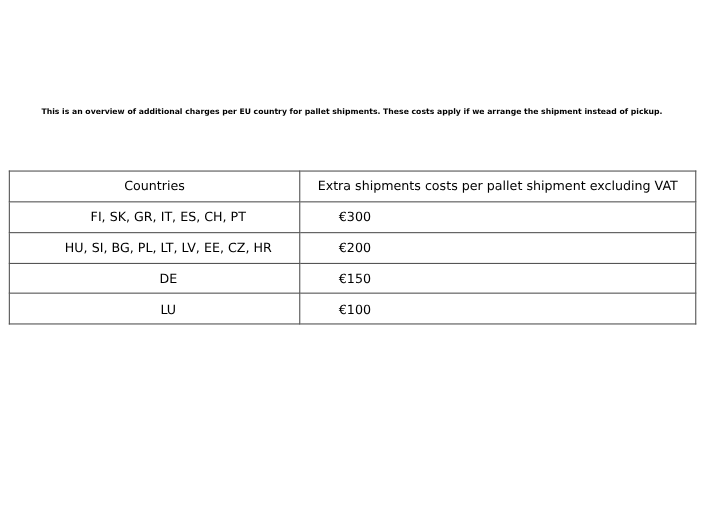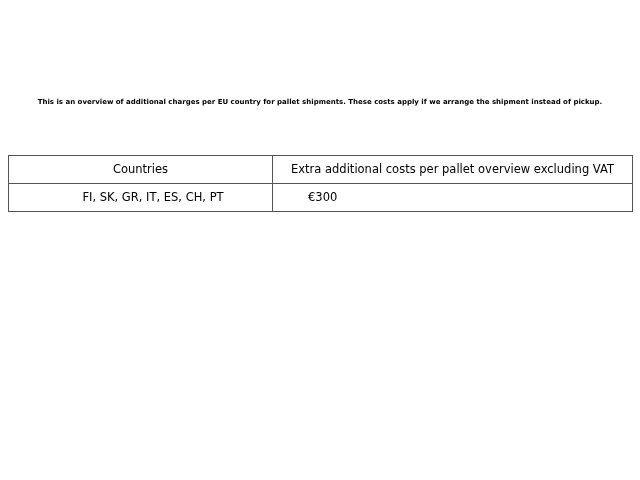--- a/index.html
+++ b/index.html
@@ -76,24 +76,36 @@
   <div class="caption">This is an overview of additional charges per EU country for pallet shipments. These costs apply if we arrange the shipment instead of pickup.</div>
 
   <table class="charges-table">
     <colgroup>
       <col class="col-countries">
       <col class="col-costs">
     </colgroup>
     <thead>
       <tr>
         <th>Countries</th>
-        <th>Extra additional costs per pallet overview excluding VAT</th>
+        <th>Extra shipments costs per pallet shipment excluding VAT</th>
       </tr>
     </thead>
     <tbody>
       <tr>
         <td class="cell-countries">FI, SK, GR, IT, ES, CH, PT</td>
         <td class="cell-cost">€300</td>
       </tr>
+      <tr>
+        <td class="cell-countries">HU, SI, BG, PL, LT, LV, EE, CZ, HR</td>
+        <td class="cell-cost">€200</td>
+      </tr>
+      <tr>
+        <td class="cell-countries">DE</td>
+        <td class="cell-cost">€150</td>
+      </tr>
+      <tr>
+        <td class="cell-countries">LU</td>
+        <td class="cell-cost">€100</td>
+      </tr>
     </tbody>
   </table>
 
 </div>
 
 </body></html>

